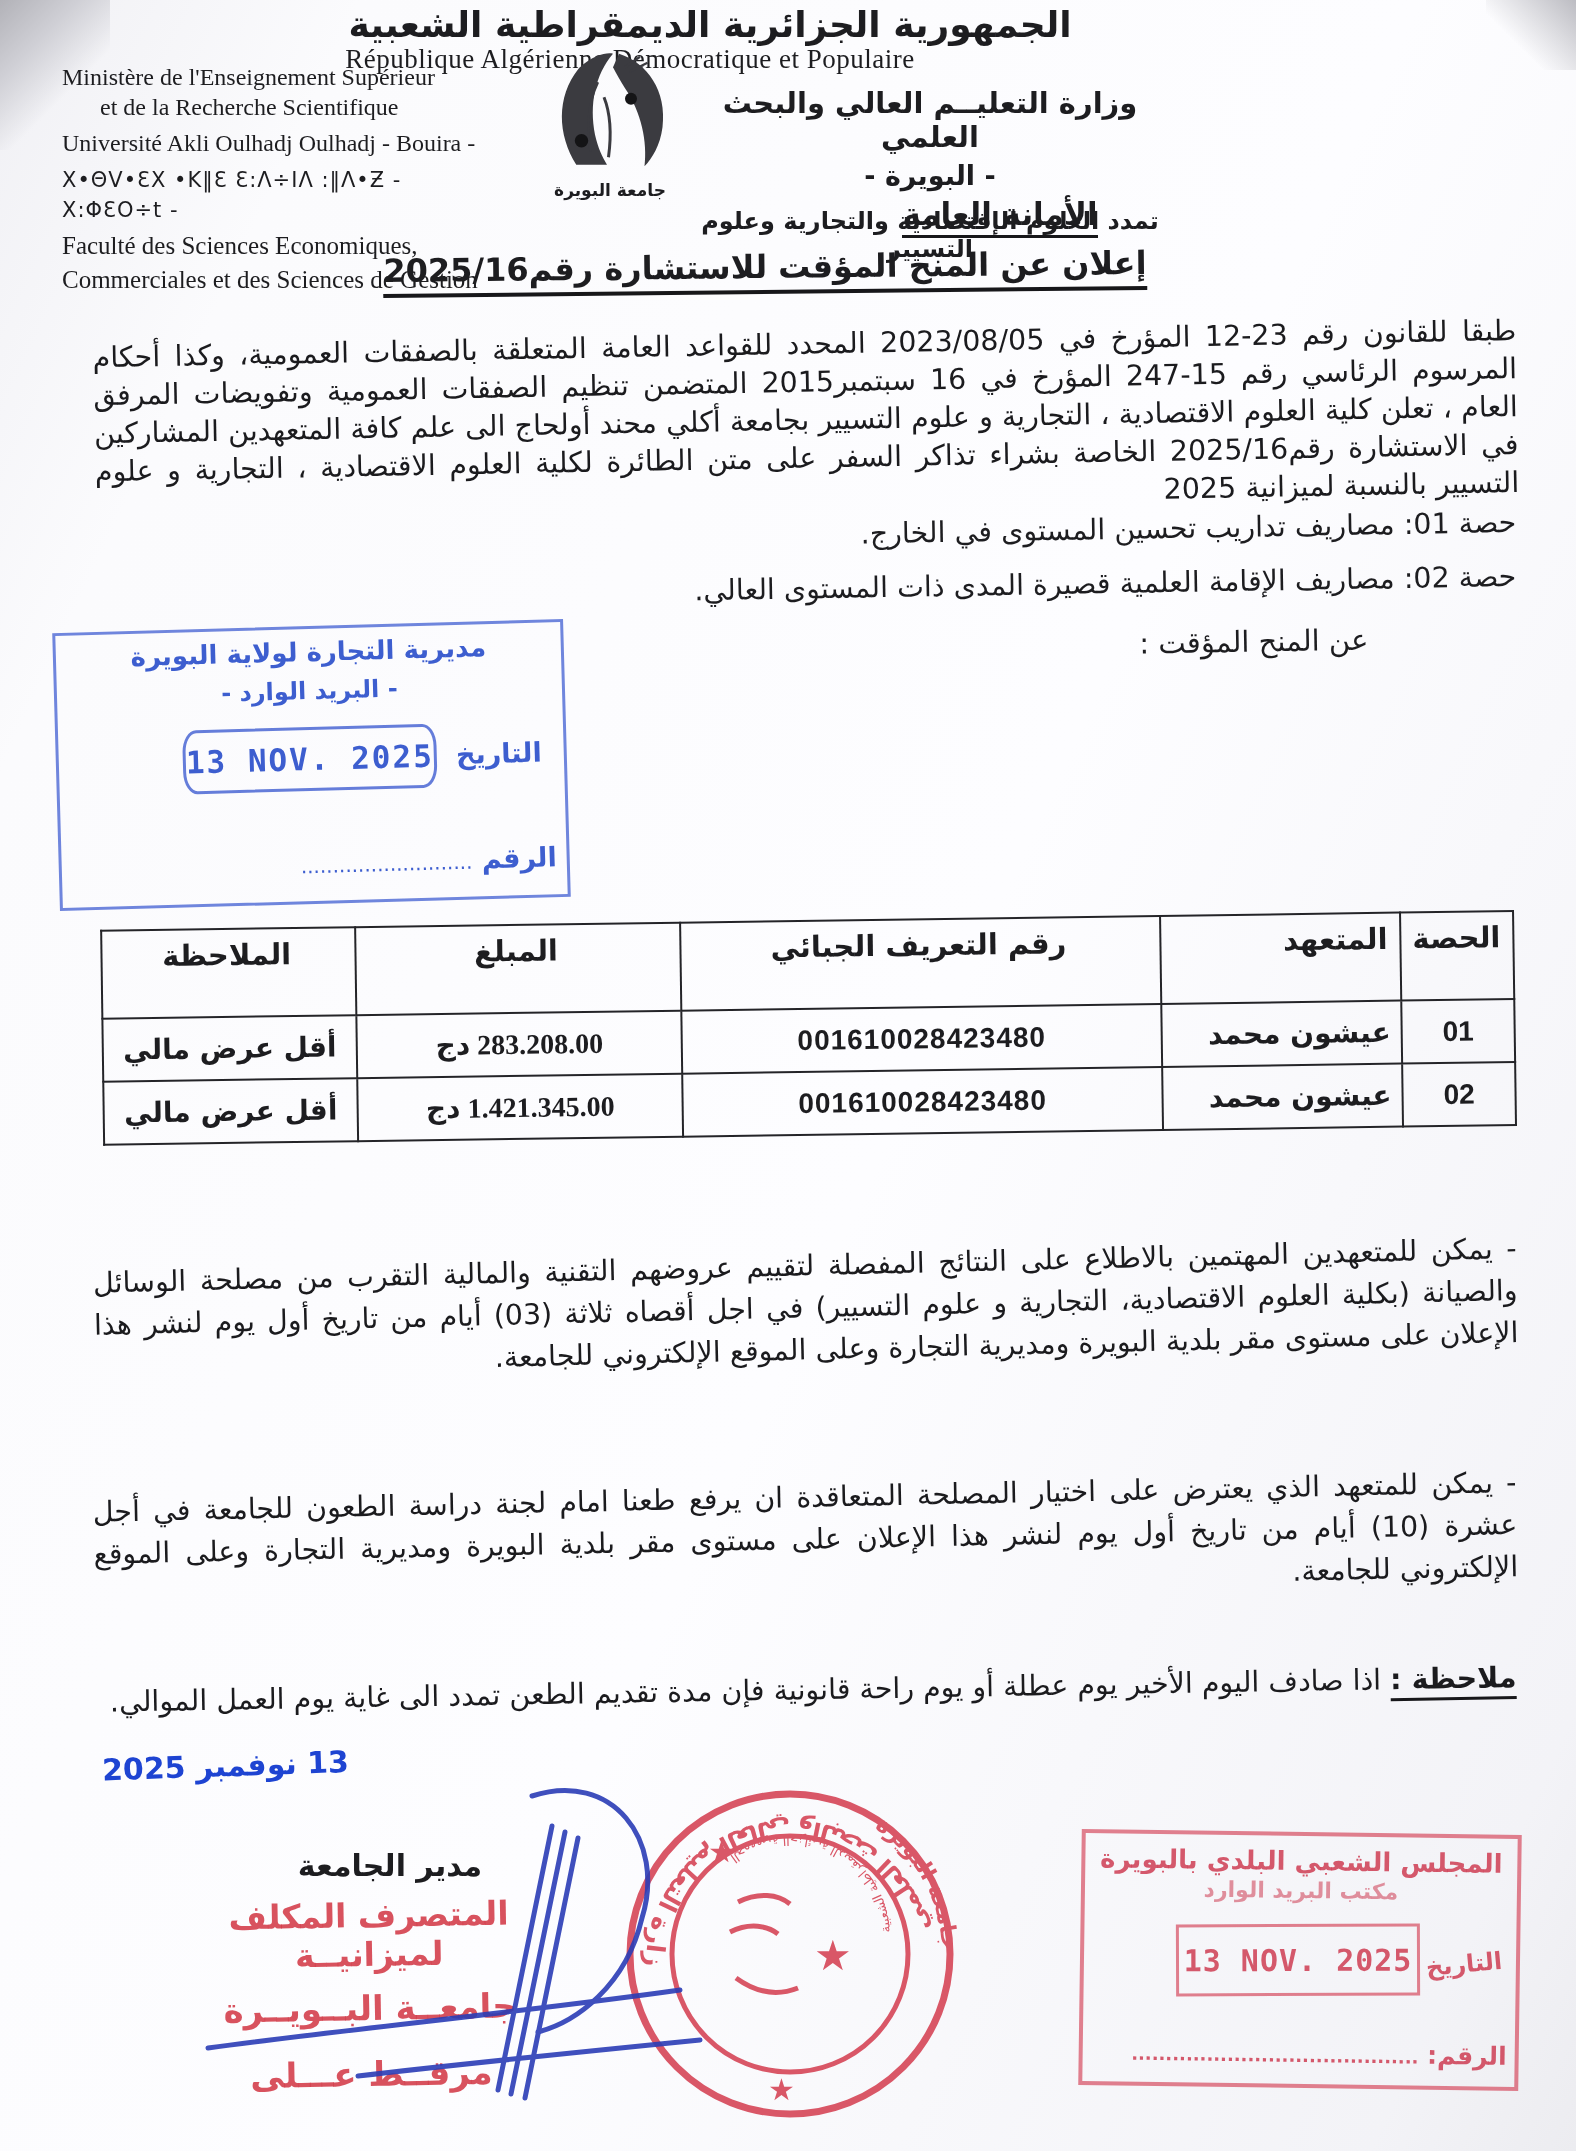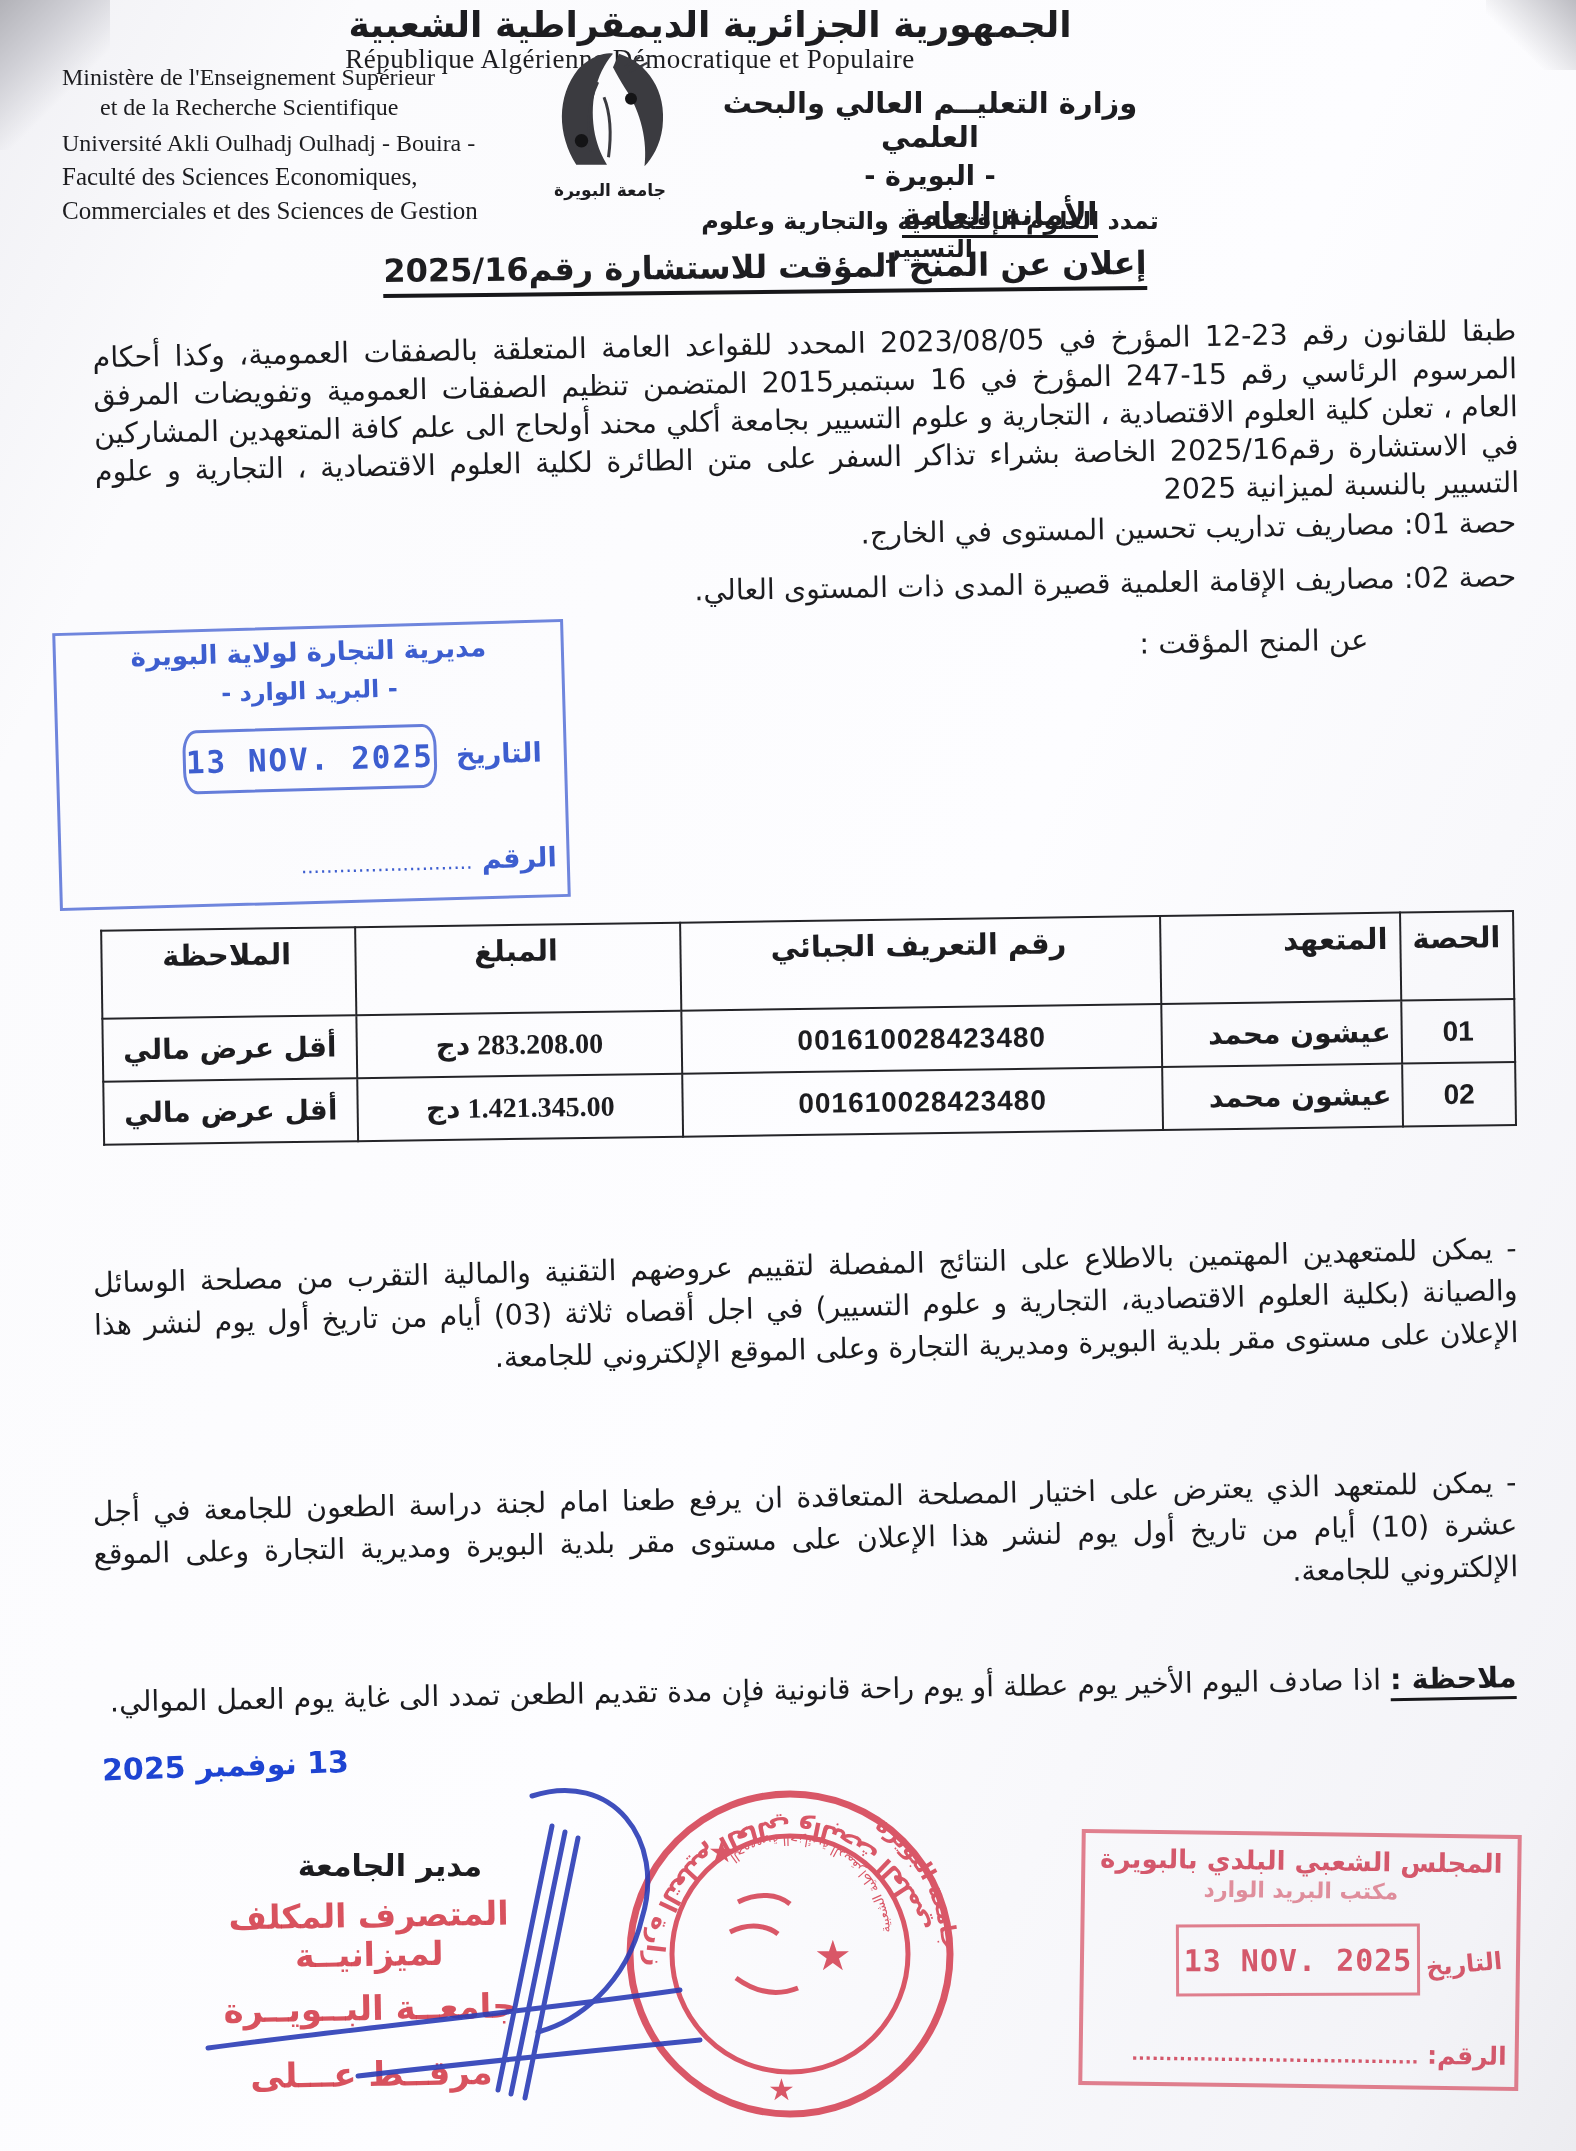--- a/index.html
+++ b/index.html
@@ -119,20 +119,21 @@
   <div class="corner-tl"></div>
   <div class="corner-tr"></div>
 
   <div class="abs republic-ar">الجمهورية الجزائرية الديمقراطية الشعبية</div>
   <div class="abs republic-fr fr">République Algérienne Démocratique et Populaire</div>
 
   <div class="abs hdr-left fr">
     <div>Ministère de l'Enseignement Supérieur</div>
     <div class="ind">et de la Recherche Scientifique</div>
     <div class="uni">Université Akli Oulhadj Oulhadj - Bouira -</div>
+    <div class="tifinagh">X•ΘV•ƐX •K‖Ɛ Ɛ:Ʌ÷IɅ :‖Ʌ•Ƶ - X:ΦƐO÷t -</div>
     <div class="fac">Faculté des Sciences Economiques,</div>
     <div class="fac">Commerciales et des Sciences de Gestion</div>
   </div>
 
   <div class="abs logo">
     <svg width="150" height="128" viewBox="0 0 200 170">
       <path d="M55,150 C30,110 28,60 58,22 C78,2 98,0 104,2 C80,30 72,70 80,110 C84,128 90,140 96,150 Z" fill="#3b3b40"></path>
       <path d="M112,2 C150,14 176,52 170,100 C167,124 156,142 146,152 C150,120 142,80 120,48 C114,38 108,28 104,20 Z" fill="#3b3b40"></path>
       <path d="M92,60 C100,80 102,110 98,140" stroke="#3b3b40" stroke-width="4" fill="none"></path>
       <path d="M84,40 C70,70 68,100 74,132" stroke="#3b3b40" stroke-width="3" fill="none"></path>

